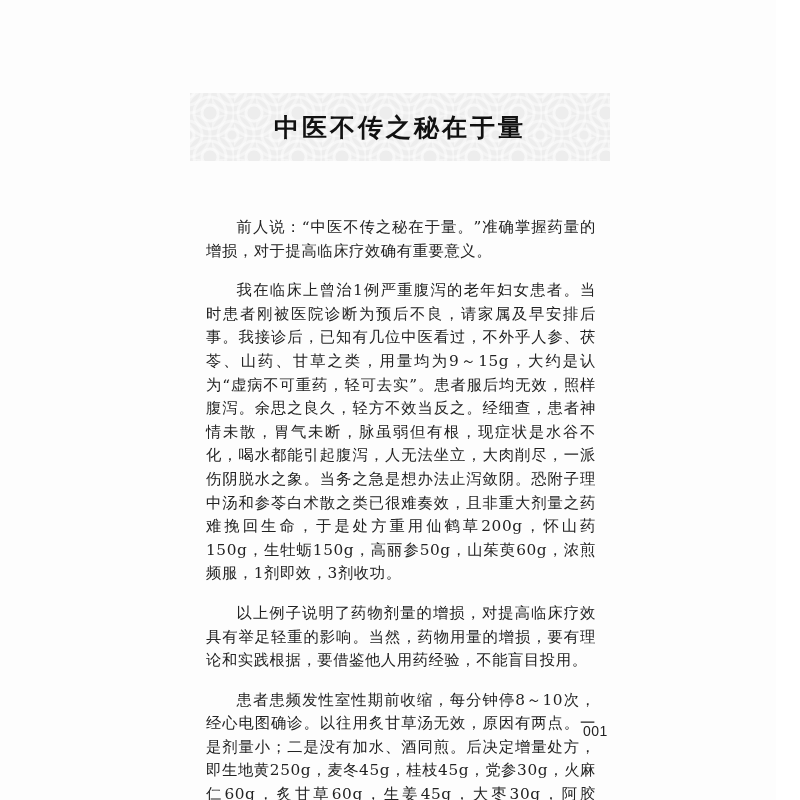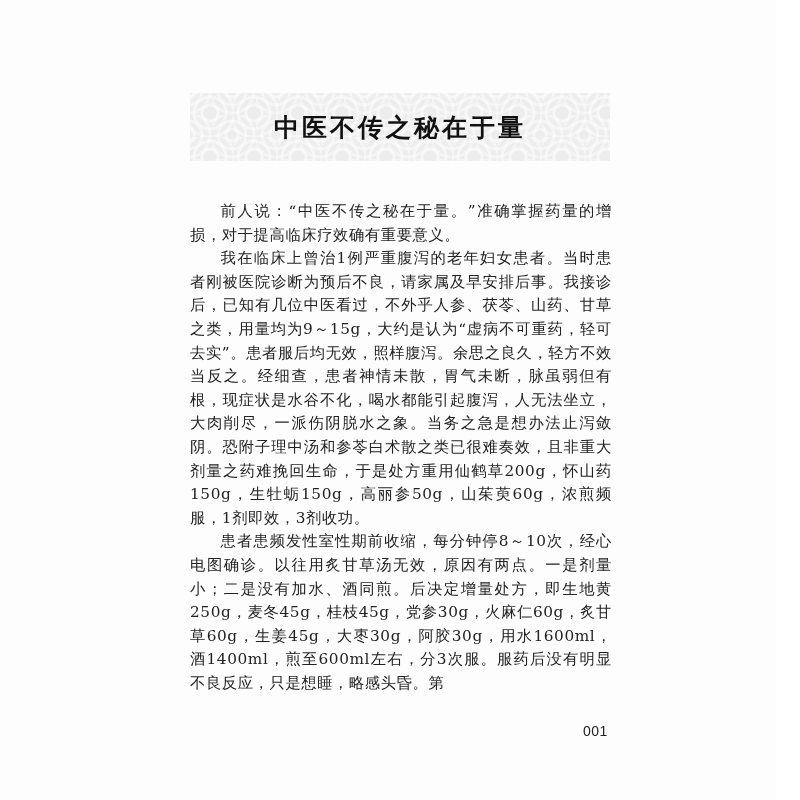--- a/index.html
+++ b/index.html
@@ -38,21 +38,21 @@
       position: absolute;
       left: 190px; top: 200px;
       width: 422px;
       font-size: 15.3px;
       line-height: 23.6px;
       letter-spacing: 0.6px;
       text-align: justify;
       color: #222;
     }
     .body-text p {
-      margin: 0;
+      margin: 16px;
       text-indent: 2em;
     }
     .page-number {
       position: absolute;
       left: 583px; top: 723px;
       font-family: "Liberation Sans", "DejaVu Sans", sans-serif;
       font-size: 14px;
       color: #222;
       letter-spacing: 0.5px;
     }
@@ -61,17 +61,18 @@
 <body>
 
 <div class="page">
   <div class="title-banner">
     <span class="title-text">中医不传之秘在于量</span>
   </div>
 
   <div class="body-text">
     <p>前人说：“中医不传之秘在于量。”准确掌握药量的增损，对于提高临床疗效确有重要意义。</p>
     <p>我在临床上曾治1例严重腹泻的老年妇女患者。当时患者刚被医院诊断为预后不良，请家属及早安排后事。我接诊后，已知有几位中医看过，不外乎人参、茯苓、山药、甘草之类，用量均为9～15g，大约是认为“虚病不可重药，轻可去实”。患者服后均无效，照样腹泻。余思之良久，轻方不效当反之。经细查，患者神情未散，胃气未断，脉虽弱但有根，现症状是水谷不化，喝水都能引起腹泻，人无法坐立，大肉削尽，一派伤阴脱水之象。当务之急是想办法止泻敛阴。恐附子理中汤和参苓白术散之类已很难奏效，且非重大剂量之药难挽回生命，于是处方重用仙鹤草200g，怀山药150g，生牡蛎150g，高丽参50g，山茱萸60g，浓煎频服，1剂即效，3剂收功。</p>
+    <p>以上例子说明了药物剂量的增损，对提高临床疗效具有举足轻重的影响。当然，药物用量的增损，要有理论和实践根据，要借鉴他人用药经验，不能盲目投用。</p>
     <p>患者患频发性室性期前收缩，每分钟停8～10次，经心电图确诊。以往用炙甘草汤无效，原因有两点。一是剂量小；二是没有加水、酒同煎。后决定增量处方，即生地黄250g，麦冬45g，桂枝45g，党参30g，火麻仁60g，炙甘草60g，生姜45g，大枣30g，阿胶30g，用水1600ml，酒1400ml，煎至600ml左右，分3次服。服药后没有明显不良反应，只是想睡，略感头昏。第</p>
   </div>
 
   <div class="page-number">001</div>
 </div>
 
 </body></html>

